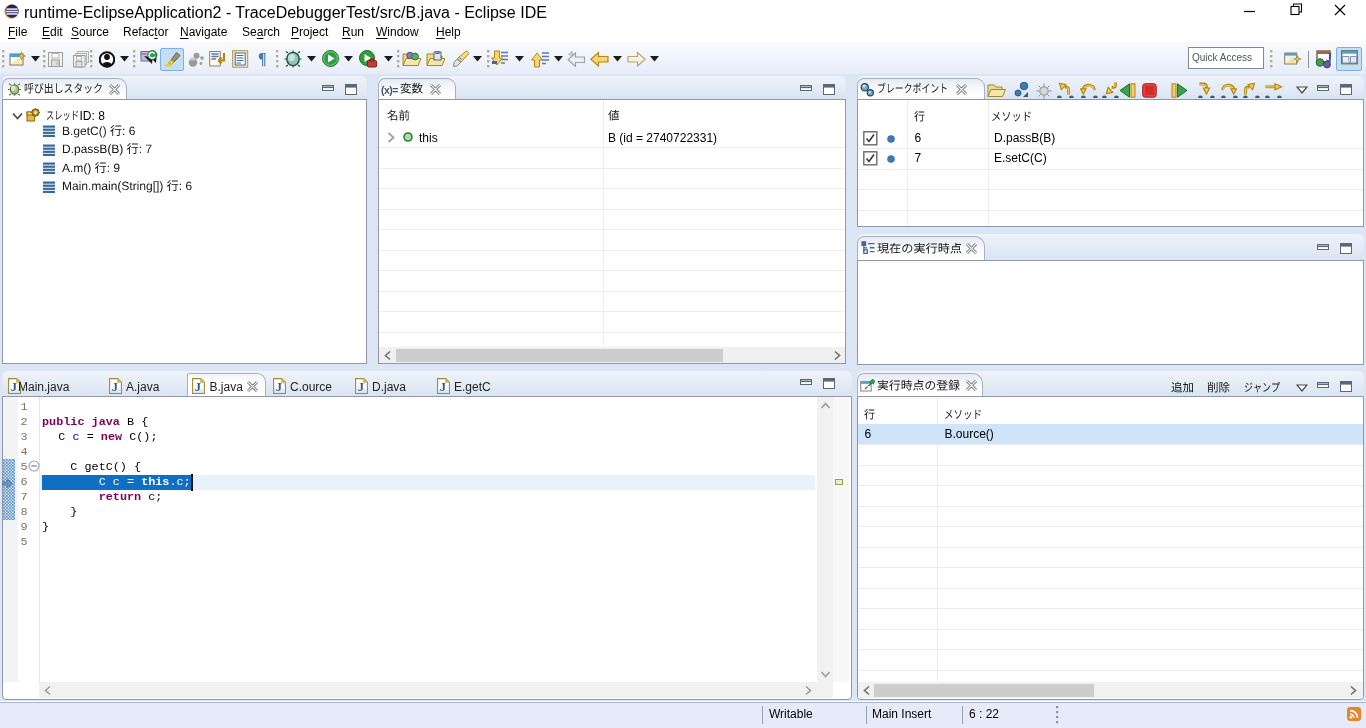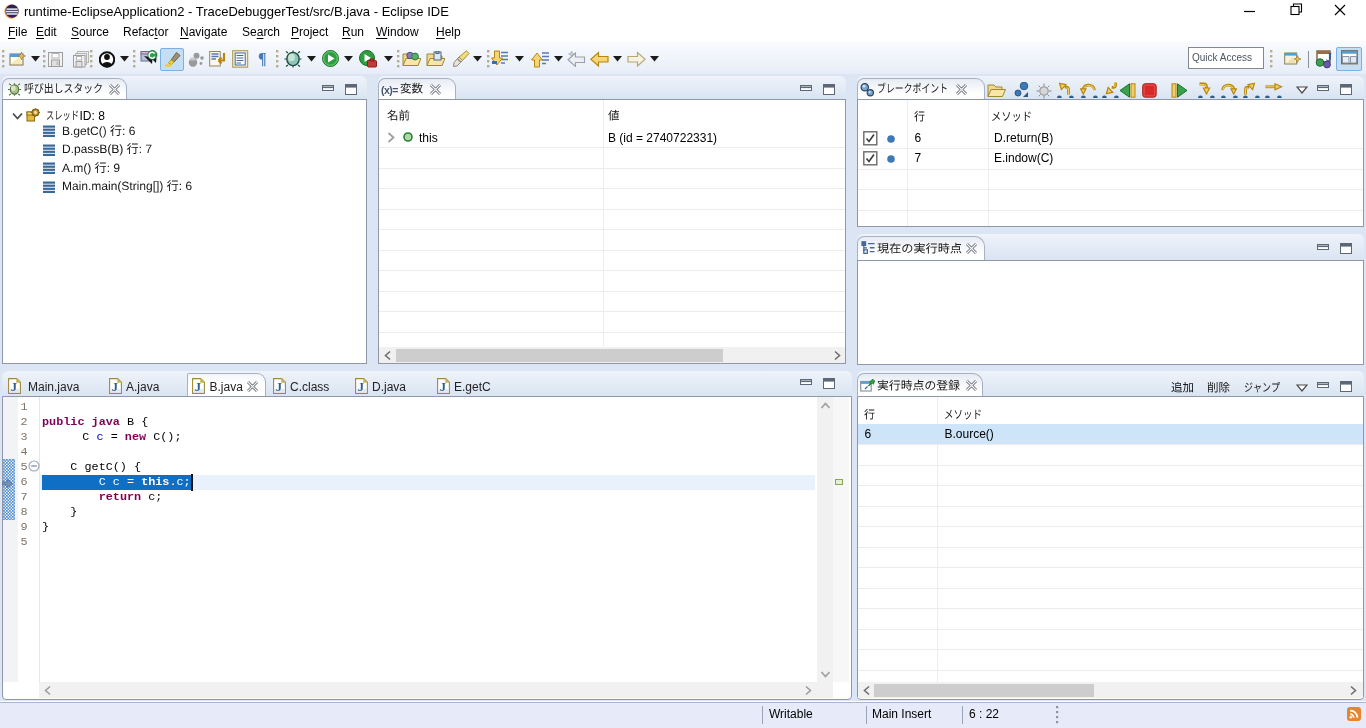--- a/index.html
+++ b/index.html
@@ -25,29 +25,29 @@
 </style></head>
 <body>
 <div class="abs" style="left:0;top:0;width:1366px;height:20px;background:#fff"></div>
 <svg class="abs" style="left:4px;top:4px" width="15" height="15" viewBox="0 0 16 16">
 <circle cx="8" cy="8" r="7.6" fill="#f7941e"></circle>
     <circle cx="8.6" cy="7.6" r="7" fill="#2c2255"></circle>
 <rect x="2.6" y="4.6" width="12" height="1.7" fill="#dfe3f0"></rect>
     <rect x="1.8" y="7.2" width="13.4" height="1.7" fill="#dfe3f0"></rect>
     <rect x="2.6" y="9.8" width="12" height="1.7" fill="#dfe3f0"></rect>
 </svg>
-<div class="abs" style="left:24px;top:4px;font-size:13px">runtime-EclipseApplication2 - TraceDebuggerTest/src/B.java - Eclipse IDE</div>
+<div class="abs" style="left:24px;top:4px;font-size:16px">runtime-EclipseApplication2 - TraceDebuggerTest/src/B.java - Eclipse IDE</div>
 <svg class="abs wbtn" style="left:1244px;top:2px" width="110" height="16" viewBox="0 0 110 16">
     <path d="M0 9.5 H11" stroke-width="1.2"></path>
     <rect x="47" y="4.5" width="8" height="8" stroke-width="1.1"></rect>
     <path d="M49.5 4.5 V2 H57.5 V10 H55" stroke-width="1.1"></path>
     <path d="M91 3 L101 13 M101 3 L91 13" stroke-width="1.2"></path>
   </svg>
 <div class="menu" style="left:8px"><u>F</u>ile</div>
-<div class="menu" style="left:36px"><u>E</u>dit</div>
+<div class="menu" style="left:42px"><u>E</u>dit</div>
 <div class="menu" style="left:71px"><u>S</u>ource</div>
 <div class="menu" style="left:123px">Refac<u>t</u>or</div>
 <div class="menu" style="left:180px"><u>N</u>avigate</div>
 <div class="menu" style="left:242px">Se<u>a</u>rch</div>
 <div class="menu" style="left:291px"><u>P</u>roject</div>
 <div class="menu" style="left:342px"><u>R</u>un</div>
 <div class="menu" style="left:376px"><u>W</u>indow</div>
 <div class="menu" style="left:436px"><u>H</u>elp</div>
 <div class="abs" style="left:0;top:41px;width:1366px;height:33px;background:linear-gradient(#f9fbfe,#e7edf8)"></div>
 <svg class="abs" style="left:2px;top:50px" width="4" height="18" viewBox="0 0 4 18">
@@ -574,30 +574,30 @@
 <div class="gridh" style="left:858px;top:189px;width:505px"></div>
 <div class="gridh" style="left:858px;top:209.5px;width:505px"></div>
 <svg class="abs" style="left:863px;top:130.5px" width="15" height="15" viewBox="0 0 15 15">
 <rect x="0.8" y="0.8" width="13" height="13" fill="#fff" stroke="#6a6a6a" stroke-width="1.4"></rect>
 <path d="M3.5 7.5 L6 10.5 L11 3.5" fill="none" stroke="#3a3a3a" stroke-width="1.6"></path>
   </svg>
 <svg class="abs" style="left:886px;top:133.5px" width="10" height="10" viewBox="0 0 10 10">
     <circle cx="5" cy="5" r="3.8" fill="#3e78b5"></circle>
   </svg>
 <div class="abs" style="left:914.5px;top:130.5px">6</div>
-<div class="abs" style="left:994px;top:130.5px">D.return(B)</div>
+<div class="abs" style="left:994px;top:130.5px">D.passB(B)</div>
 <svg class="abs" style="left:863px;top:151px" width="15" height="15" viewBox="0 0 15 15">
 <rect x="0.8" y="0.8" width="13" height="13" fill="#fff" stroke="#6a6a6a" stroke-width="1.4"></rect>
 <path d="M3.5 7.5 L6 10.5 L11 3.5" fill="none" stroke="#3a3a3a" stroke-width="1.6"></path>
   </svg>
 <svg class="abs" style="left:886px;top:154px" width="10" height="10" viewBox="0 0 10 10">
     <circle cx="5" cy="5" r="3.8" fill="#3e78b5"></circle>
   </svg>
 <div class="abs" style="left:914.5px;top:151px">7</div>
-<div class="abs" style="left:994px;top:151px">E.indow(C)</div>
+<div class="abs" style="left:994px;top:151px">E.setC(C)</div>
 <div class="tabrow" style="left:857px;top:234px;width:507px;height:26px"></div>
 <div class="seltab" style="left:857px;top:235.5px;width:128px;height:24.5px;border-radius:7px 10px 0 0"></div>
 <svg class="abs" style="left:861px;top:241px" width="14" height="14" viewBox="0 0 14 14">
 <g fill="none" stroke="#44689a" stroke-width="1.2">
       <rect x="1" y="0.8" width="3.6" height="3.6" fill="#44689a"></rect>
       <rect x="2.8" y="8.8" width="3.6" height="3.6" fill="#e8eef6"></rect>
 <path d="M2.8 4.4 V10.6 M2.8 6.8 H6"></path>
     </g>
 <g stroke="#44689a" stroke-width="1.4">
       <path d="M7 2.6 H13.5 M8.8 6.8 H13.5 M8.8 10.6 H13.5"></path>
@@ -619,35 +619,35 @@
     <rect x="23.5" y="1" width="11" height="2.6" fill="#5c6878"></rect>
   </svg>
 <div class="content" style="left:857px;top:260px;width:507px;height:105px"></div>
 <div class="tabrow" style="left:2px;top:371px;width:850px;height:25px;border-radius:6px 6px 0 0"></div>
 <svg class="abs" style="left:8px;top:378px" width="13" height="16" viewBox="0 0 13 16">
     <path d="M0.6 0.6 H8.7 L12.4 4.3 V15.4 H0.6 Z" fill="#fefefe" stroke="#9c8a3c" stroke-width="1.1"></path>
     <path d="M8.2 0.6 L12.4 4.8 L12.4 4.3 L8.7 0.6 Z M8.2 0.6 V4.8 H12.4 Z" fill="#c8b45c"></path>
     <path d="M1.2 11 H11.8 V14.8 H1.2 Z" fill="#d8e6f4" opacity="0.85"></path>
     <text x="2.8" y="12.5" font-family="Liberation Serif" font-size="12.5" font-weight="bold" fill="#2e5f8c">J</text>
   </svg>
-<div class="tabtxt" style="left:28px;top:380px">Main.java</div>
+<div class="tabtxt" style="left:18px;top:380px">Main.java</div>
 <svg class="abs" style="left:109px;top:378px" width="13" height="16" viewBox="0 0 13 16">
     <path d="M0.6 0.6 H8.7 L12.4 4.3 V15.4 H0.6 Z" fill="#fefefe" stroke="#9c8a3c" stroke-width="1.1"></path>
     <path d="M8.2 0.6 L12.4 4.8 L12.4 4.3 L8.7 0.6 Z M8.2 0.6 V4.8 H12.4 Z" fill="#c8b45c"></path>
     <path d="M1.2 11 H11.8 V14.8 H1.2 Z" fill="#d8e6f4" opacity="0.85"></path>
     <text x="2.8" y="12.5" font-family="Liberation Serif" font-size="12.5" font-weight="bold" fill="#2e5f8c">J</text>
   </svg>
 <div class="tabtxt" style="left:126px;top:380px">A.java</div>
 <svg class="abs" style="left:273px;top:378px" width="13" height="16" viewBox="0 0 13 16">
     <path d="M0.6 0.6 H8.7 L12.4 4.3 V15.4 H0.6 Z" fill="#fefefe" stroke="#9c8a3c" stroke-width="1.1"></path>
     <path d="M8.2 0.6 L12.4 4.8 L12.4 4.3 L8.7 0.6 Z M8.2 0.6 V4.8 H12.4 Z" fill="#c8b45c"></path>
     <path d="M1.2 11 H11.8 V14.8 H1.2 Z" fill="#d8e6f4" opacity="0.85"></path>
     <text x="2.8" y="12.5" font-family="Liberation Serif" font-size="12.5" font-weight="bold" fill="#2e5f8c">J</text>
   </svg>
-<div class="tabtxt" style="left:290px;top:380px">C.class</div>
+<div class="tabtxt" style="left:290px;top:380px">C.ource</div>
 <svg class="abs" style="left:355px;top:378px" width="13" height="16" viewBox="0 0 13 16">
     <path d="M0.6 0.6 H8.7 L12.4 4.3 V15.4 H0.6 Z" fill="#fefefe" stroke="#9c8a3c" stroke-width="1.1"></path>
     <path d="M8.2 0.6 L12.4 4.8 L12.4 4.3 L8.7 0.6 Z M8.2 0.6 V4.8 H12.4 Z" fill="#c8b45c"></path>
     <path d="M1.2 11 H11.8 V14.8 H1.2 Z" fill="#d8e6f4" opacity="0.85"></path>
     <text x="2.8" y="12.5" font-family="Liberation Serif" font-size="12.5" font-weight="bold" fill="#2e5f8c">J</text>
   </svg>
 <div class="tabtxt" style="left:372px;top:380px">D.java</div>
 <svg class="abs" style="left:437px;top:378px" width="13" height="16" viewBox="0 0 13 16">
     <path d="M0.6 0.6 H8.7 L12.4 4.3 V15.4 H0.6 Z" fill="#fefefe" stroke="#9c8a3c" stroke-width="1.1"></path>
     <path d="M8.2 0.6 L12.4 4.8 L12.4 4.3 L8.7 0.6 Z M8.2 0.6 V4.8 H12.4 Z" fill="#c8b45c"></path>
@@ -700,21 +700,21 @@
 <div class="num" style="top:520px">9</div>
 <div class="num" style="top:535px">5</div>
 <svg class="abs" style="left:27.5px;top:460px" width="12" height="12" viewBox="0 0 12 12">
     <circle cx="6" cy="6" r="5" fill="#fdfdfd" stroke="#93a4bc" stroke-width="1.1"></circle>
     <path d="M3.2 6 H8.8" stroke="#7e90aa" stroke-width="1.3"></path>
   </svg>
 <div class="abs" style="left:40px;top:475px;width:775px;height:15px;background:#e9f2fc"></div>
 <div class="abs" style="left:42px;top:475px;width:149px;height:15px;background:#0f6fc5"></div>
 <div class="abs" style="left:190.5px;top:474px;width:2px;height:16.5px;background:#111"></div>
 <div class="mono abs" style="left:42px;top:415px"><span class="kw">public</span> <span class="kw">java</span> B {</div>
-<div class="mono abs" style="left:54px;top:430px">    C <span class="fld">c</span> = <span class="kw">new</span> C();</div>
+<div class="mono abs" style="left:30px;top:430px">    C <span class="fld">c</span> = <span class="kw">new</span> C();</div>
 <div class="mono abs" style="left:42px;top:460px">    C getC() {</div>
 <div class="mono abs" style="left:42px;top:490px">        <span class="kw">return</span> c;</div>
 <div class="mono abs" style="left:42px;top:505px">    }</div>
 <div class="mono abs" style="left:42px;top:520px">}</div>
 <div class="mono abs" style="left:42px;top:475.2px;color:#fff">        C c = <b>this</b>.c;</div>
 <div class="sb" style="left:817px;top:397px;width:16px;height:285px;background:#f1f1f1"></div>
 <div class="abs" style="left:833px;top:397px;width:16px;height:285px;background:#f7f7f8"></div>
 <svg class="abs" style="left:820px;top:401px" width="11" height="11" viewBox="0 0 11 11">
     <path d="M1.5 7 L5.5 2.5 L9.5 7" stroke="#9d9d9d" stroke-width="1.6" fill="none"></path>
   </svg>

